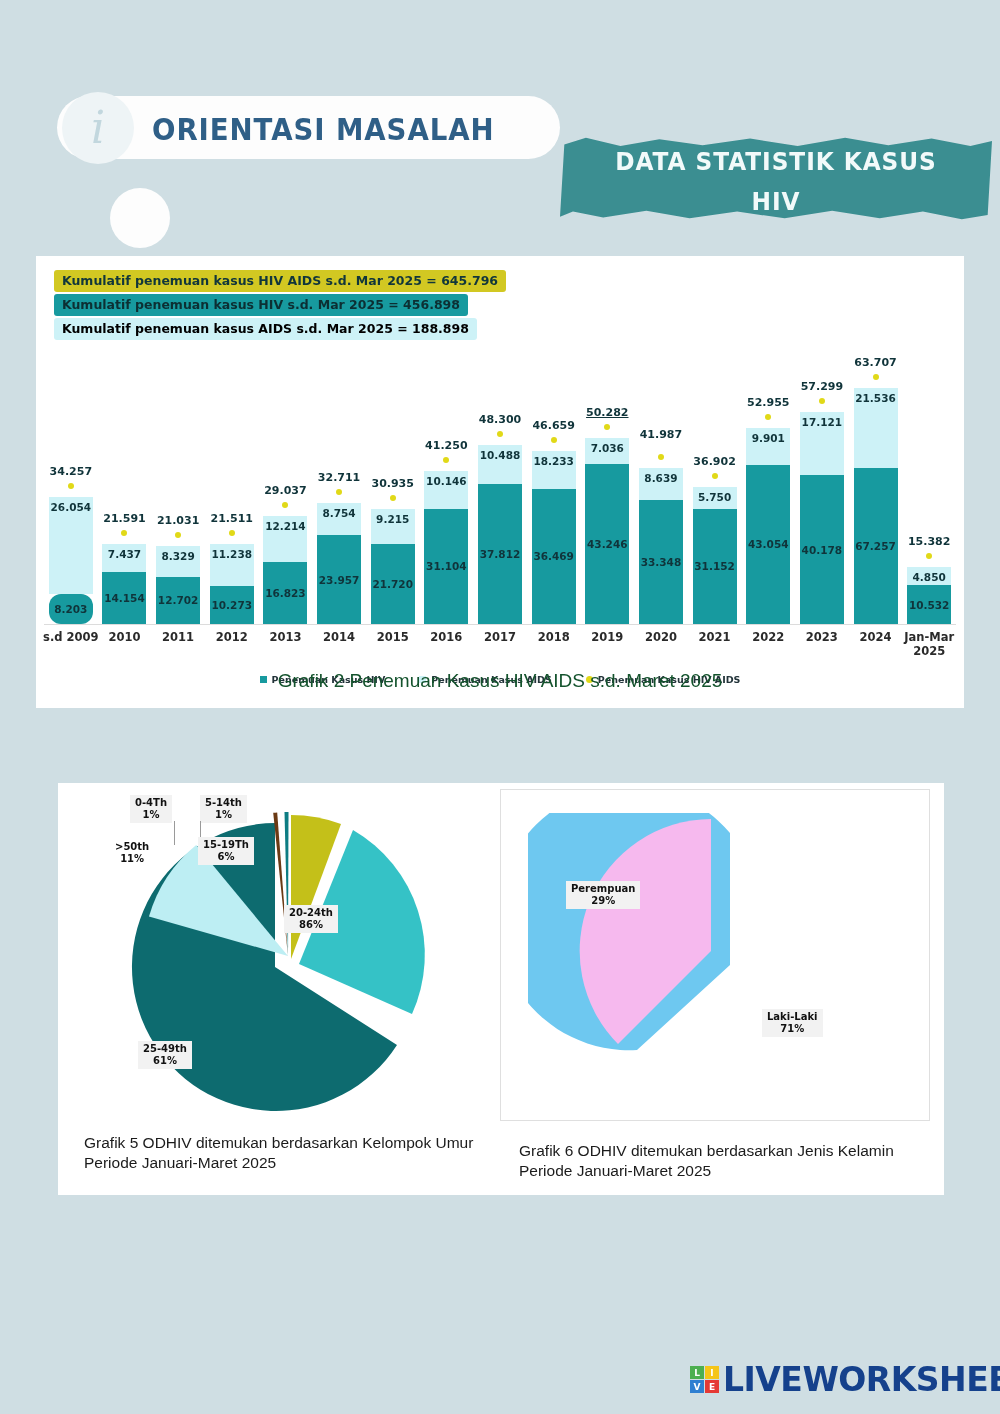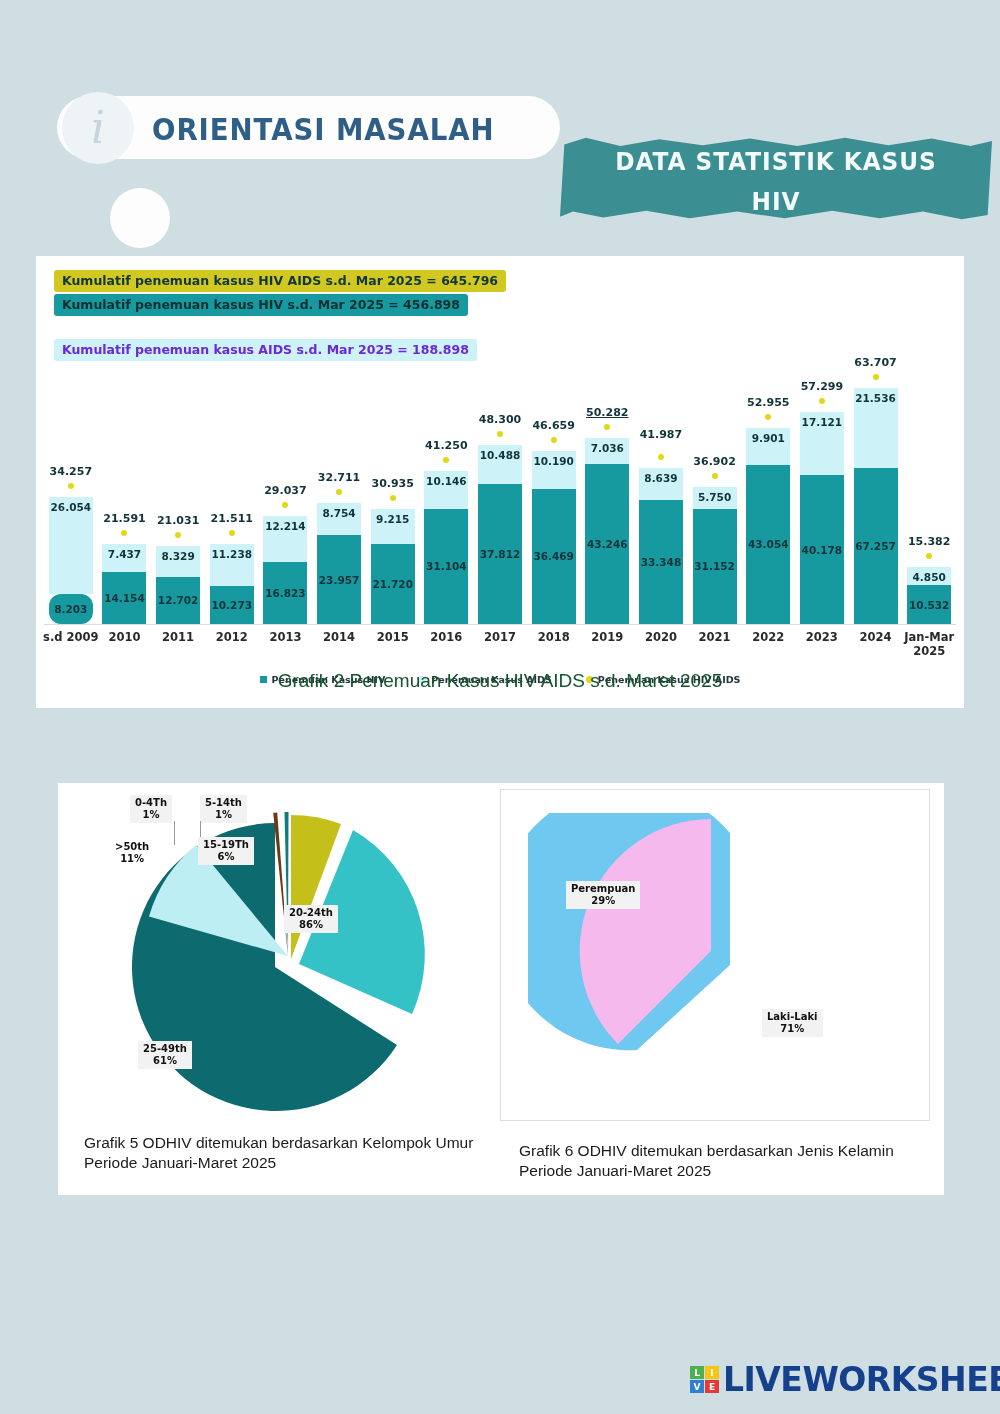--- a/index.html
+++ b/index.html
@@ -57,21 +57,21 @@
   }
   .kumulatif{position:absolute;left:18px;top:14px;}
   .kbox{
     height:22px;line-height:22px;padding:0 8px;
     font-family:"DejaVu Sans", sans-serif;
     font-weight:bold;font-size:12.5px;color:#11363b;
     border-radius:3px;margin-bottom:2px;display:inline-block;white-space:nowrap;
   }
   .kbox.y{background:#d2c822;}
   .kbox.t{background:#179a9f;color:#0c2f33;}
-  .kbox.b{background:#cdf2f7;color:#6d28d9;margin-top:21px;}
+  .kbox.b{background:#cdf2f7;color:#000000;}
 
   .plot{position:absolute;left:8px;top:100px;width:912px;height:268px;}
   .bar-col{
     position:absolute;bottom:0;width:44px;
     display:flex;flex-direction:column;justify-content:flex-end;align-items:center;
   }
   .seg-aids{background:#cdf2f7;width:100%;position:relative;}
   .seg-hiv{background:#179a9f;width:100%;position:relative;}
   .seg-val{
     position:absolute;left:50%;transform:translateX(-50%);
@@ -266,21 +266,21 @@
           <span class="seg-val">10.488</span>
         </div>
         <div class="seg-hiv" style="height: 140.073px;">
           <span class="seg-val">37.812</span>
         </div>
       </div>
       <div class="total-val" style="left: 456px; top: 57.0746px;">48.300</div>
       <div class="dot" style="left: 456px; top: 75.0746px;"></div>
       <div class="bar-col" style="left: 487.647px;">
         <div class="seg-aids" style="height: 37.7484px;">
-          <span class="seg-val">10.190</span>
+          <span class="seg-val">18.233</span>
         </div>
         <div class="seg-hiv" style="height: 135.098px;">
           <span class="seg-val">36.469</span>
         </div>
       </div>
       <div class="total-val" style="left: 509.647px; top: 63.1536px;">46.659</div>
       <div class="dot" style="left: 509.647px; top: 81.1536px;"></div>
       <div class="bar-col" style="left: 541.294px;">
         <div class="seg-aids" style="height: 26.0646px;">
           <span class="seg-val">7.036</span>

